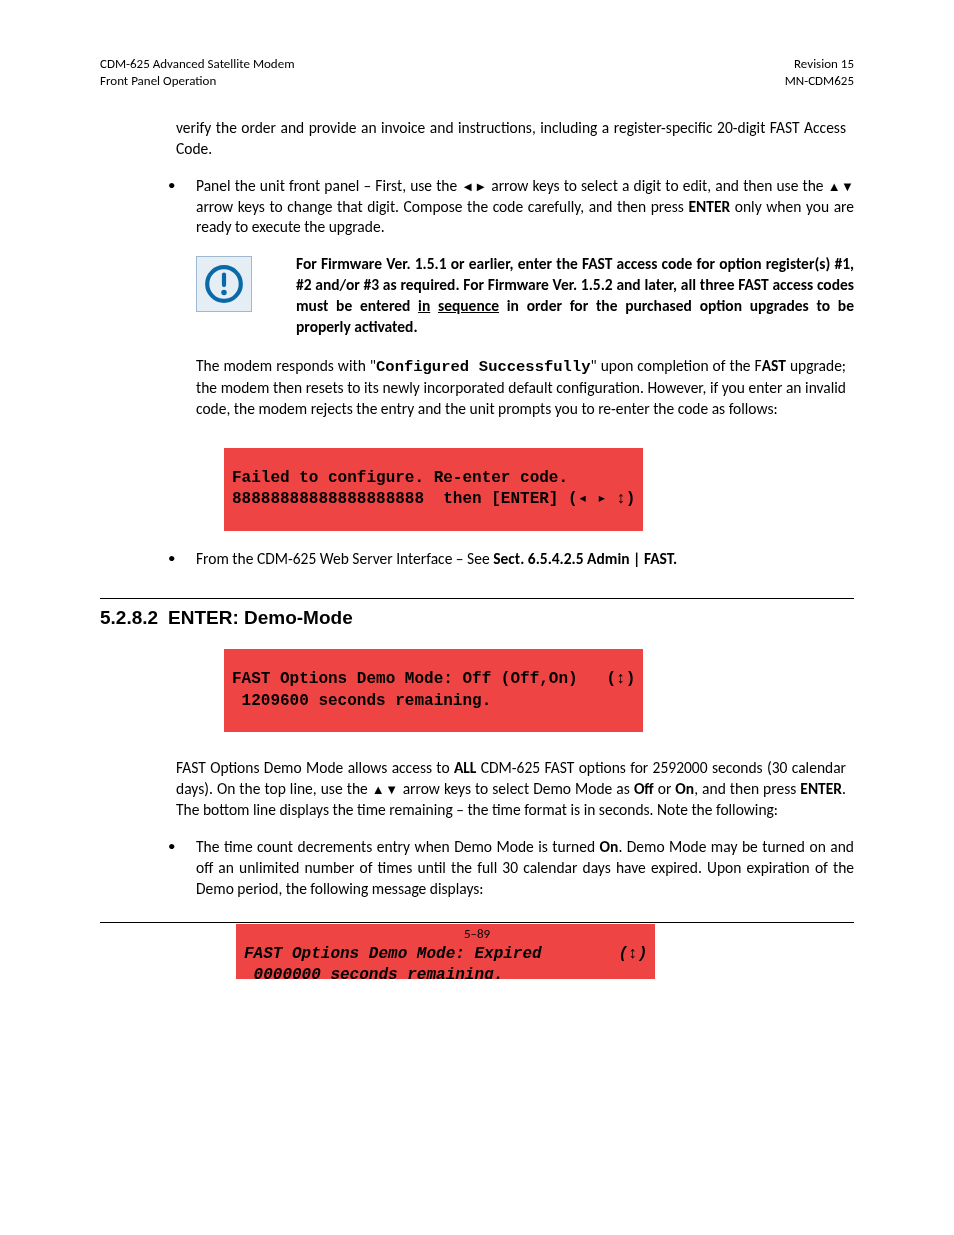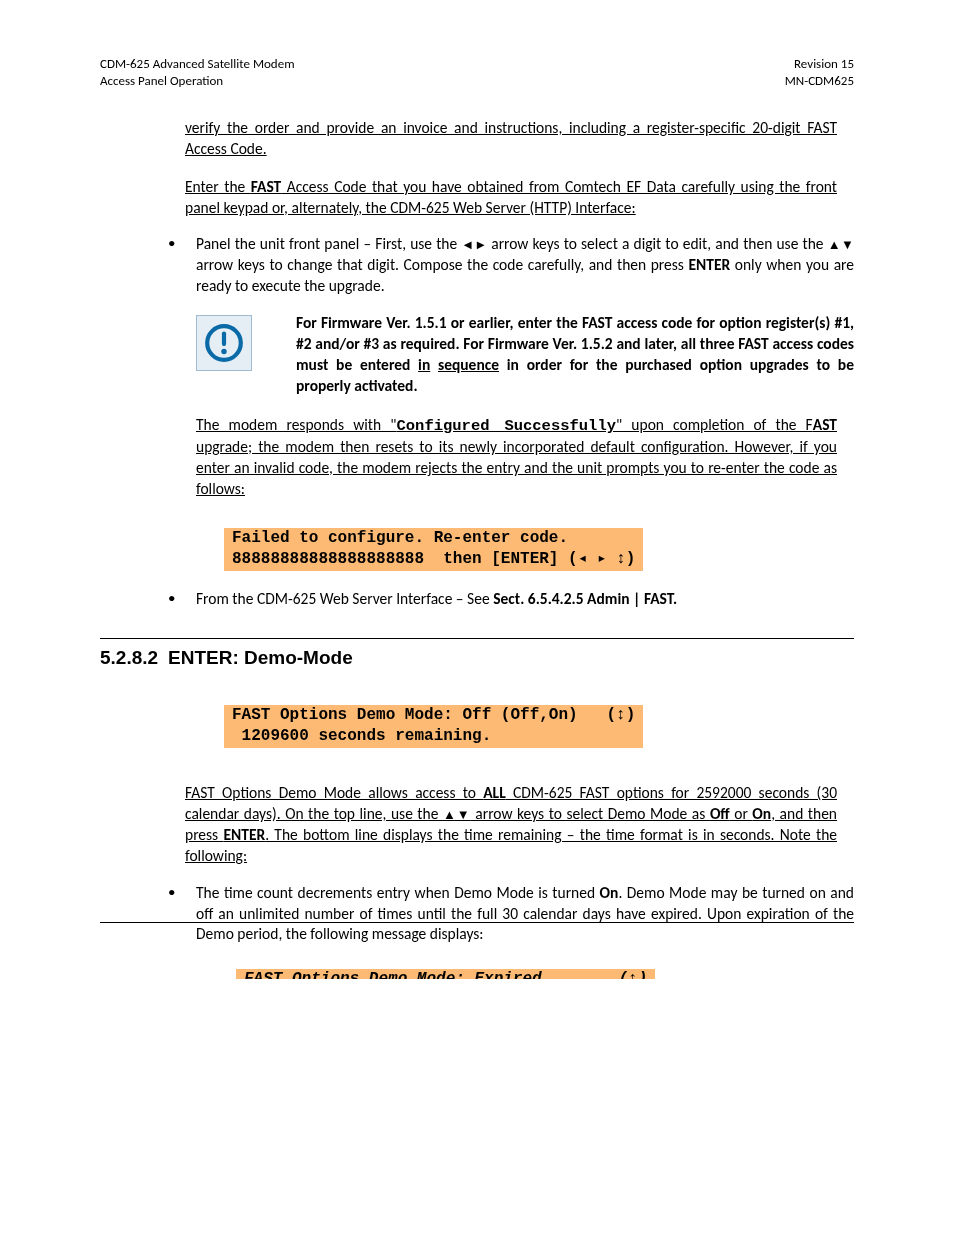--- a/index.html
+++ b/index.html
@@ -22,21 +22,21 @@
     justify-content: space-between;
     font-size: 13px;
     line-height: 1.3;
     margin-bottom: 28px;
   }
   .header .left, .header .right { }
   .header .right { text-align: right; }
   .body-block {
     margin-left: 68px;
   }
-  p { margin: 17px; text-decoration: underline; }
+  p { margin: 8px; }
   .para {
     text-align: justify;
     line-height: 1.35;
     margin-bottom: 16px;
   }
   .bullet {
     display: flex;
     margin-bottom: 12px;
   }
   .bullet .dot {
@@ -71,47 +71,47 @@
   }
   .note-text {
     flex: 1;
     font-weight: bold;
     text-align: justify;
     line-height: 1.35;
   }
   .u { text-decoration: underline; }
   .mono { font-family: "Courier New", monospace; font-weight: bold; }
   .codebox {
-    background: #fdba74;
+    background: #ef4444;
     font-family: "Courier New", monospace;
     font-weight: bold;
     font-size: 16px;
     line-height: 1.35;
     white-space: pre;
-    padding: 0 8px;
+    padding: 20px 8px;
     margin: 12px 0 18px 28px;
     display: inline-block;
   }
   .sub-indent {
     margin-left: 28px;
     text-align: justify;
     line-height: 1.35;
     margin-bottom: 16px;
   }
   .section-rule {
     border: none;
     border-top: 1px solid #000;
     margin: 28px 0 8px 0;
   }
   .section-head {
     display: flex;
     font-family: Arial, sans-serif;
     font-weight: bold;
     font-size: 19px;
-    margin-bottom: 34px;
+    margin-bottom: 18px;
   }
   .section-head .num {
     width: 68px;
     flex: 0 0 68px;
   }
   .footer-rule {
     position: absolute;
     left: 100px;
     right: 100px;
     bottom: 56px;
@@ -135,37 +135,34 @@
   }
 </style>
 </head>
 <body>
 
 <div class="page">
 
   <div class="header">
     <div class="left">
       <div>CDM-625 Advanced Satellite Modem</div>
-      <div>Access Panel Operation</div>
+      <div>Front Panel Operation</div>
     </div>
     <div class="right">
       <div>Revision 15</div>
       <div>MN-CDM625</div>
     </div>
   </div>
 
   <div class="body-block">
 
     <p class="para">
       <span>verify the order and provide an invoice and instructions, including a register-specific 20-digit FAST Access Code.</span>
     </p>
 
-    <p class="para">
-      <span>Enter the </span><b>FAST</b><span> Access Code that you have obtained from Comtech EF Data carefully using the front panel keypad or, alternately, the CDM-625 Web Server (HTTP) Interface:</span>
-    </p>
 
     <div class="bullet">
       <div class="dot">•</div>
       <div class="bc">
         <span>Panel the unit front panel – First, use the </span><span class="arrow-glyph">◄►</span><span> arrow keys to select a digit to edit, and then use the </span><span class="arrow-glyph">▲▼</span><span> arrow keys to change that digit. Compose the code carefully, and then press </span><b>ENTER</b><span> only when you are ready to execute the upgrade.</span>
       </div>
     </div>
 
     <div class="note-row">
       <div class="note-icon">
@@ -225,14 +222,15 @@
     </div>
 
     <div style="margin-left:28px;">
       <div class="codebox" style="margin-left:40px;font-style:italic;">FAST Options Demo Mode: Expired        (↕)
  0000000 seconds remaining.            </div>
     </div>
 
   </div>
 
   <div class="footer-rule"></div>
+  <div class="footer-num">5–89</div>
 
 </div>
 
 </body></html>

